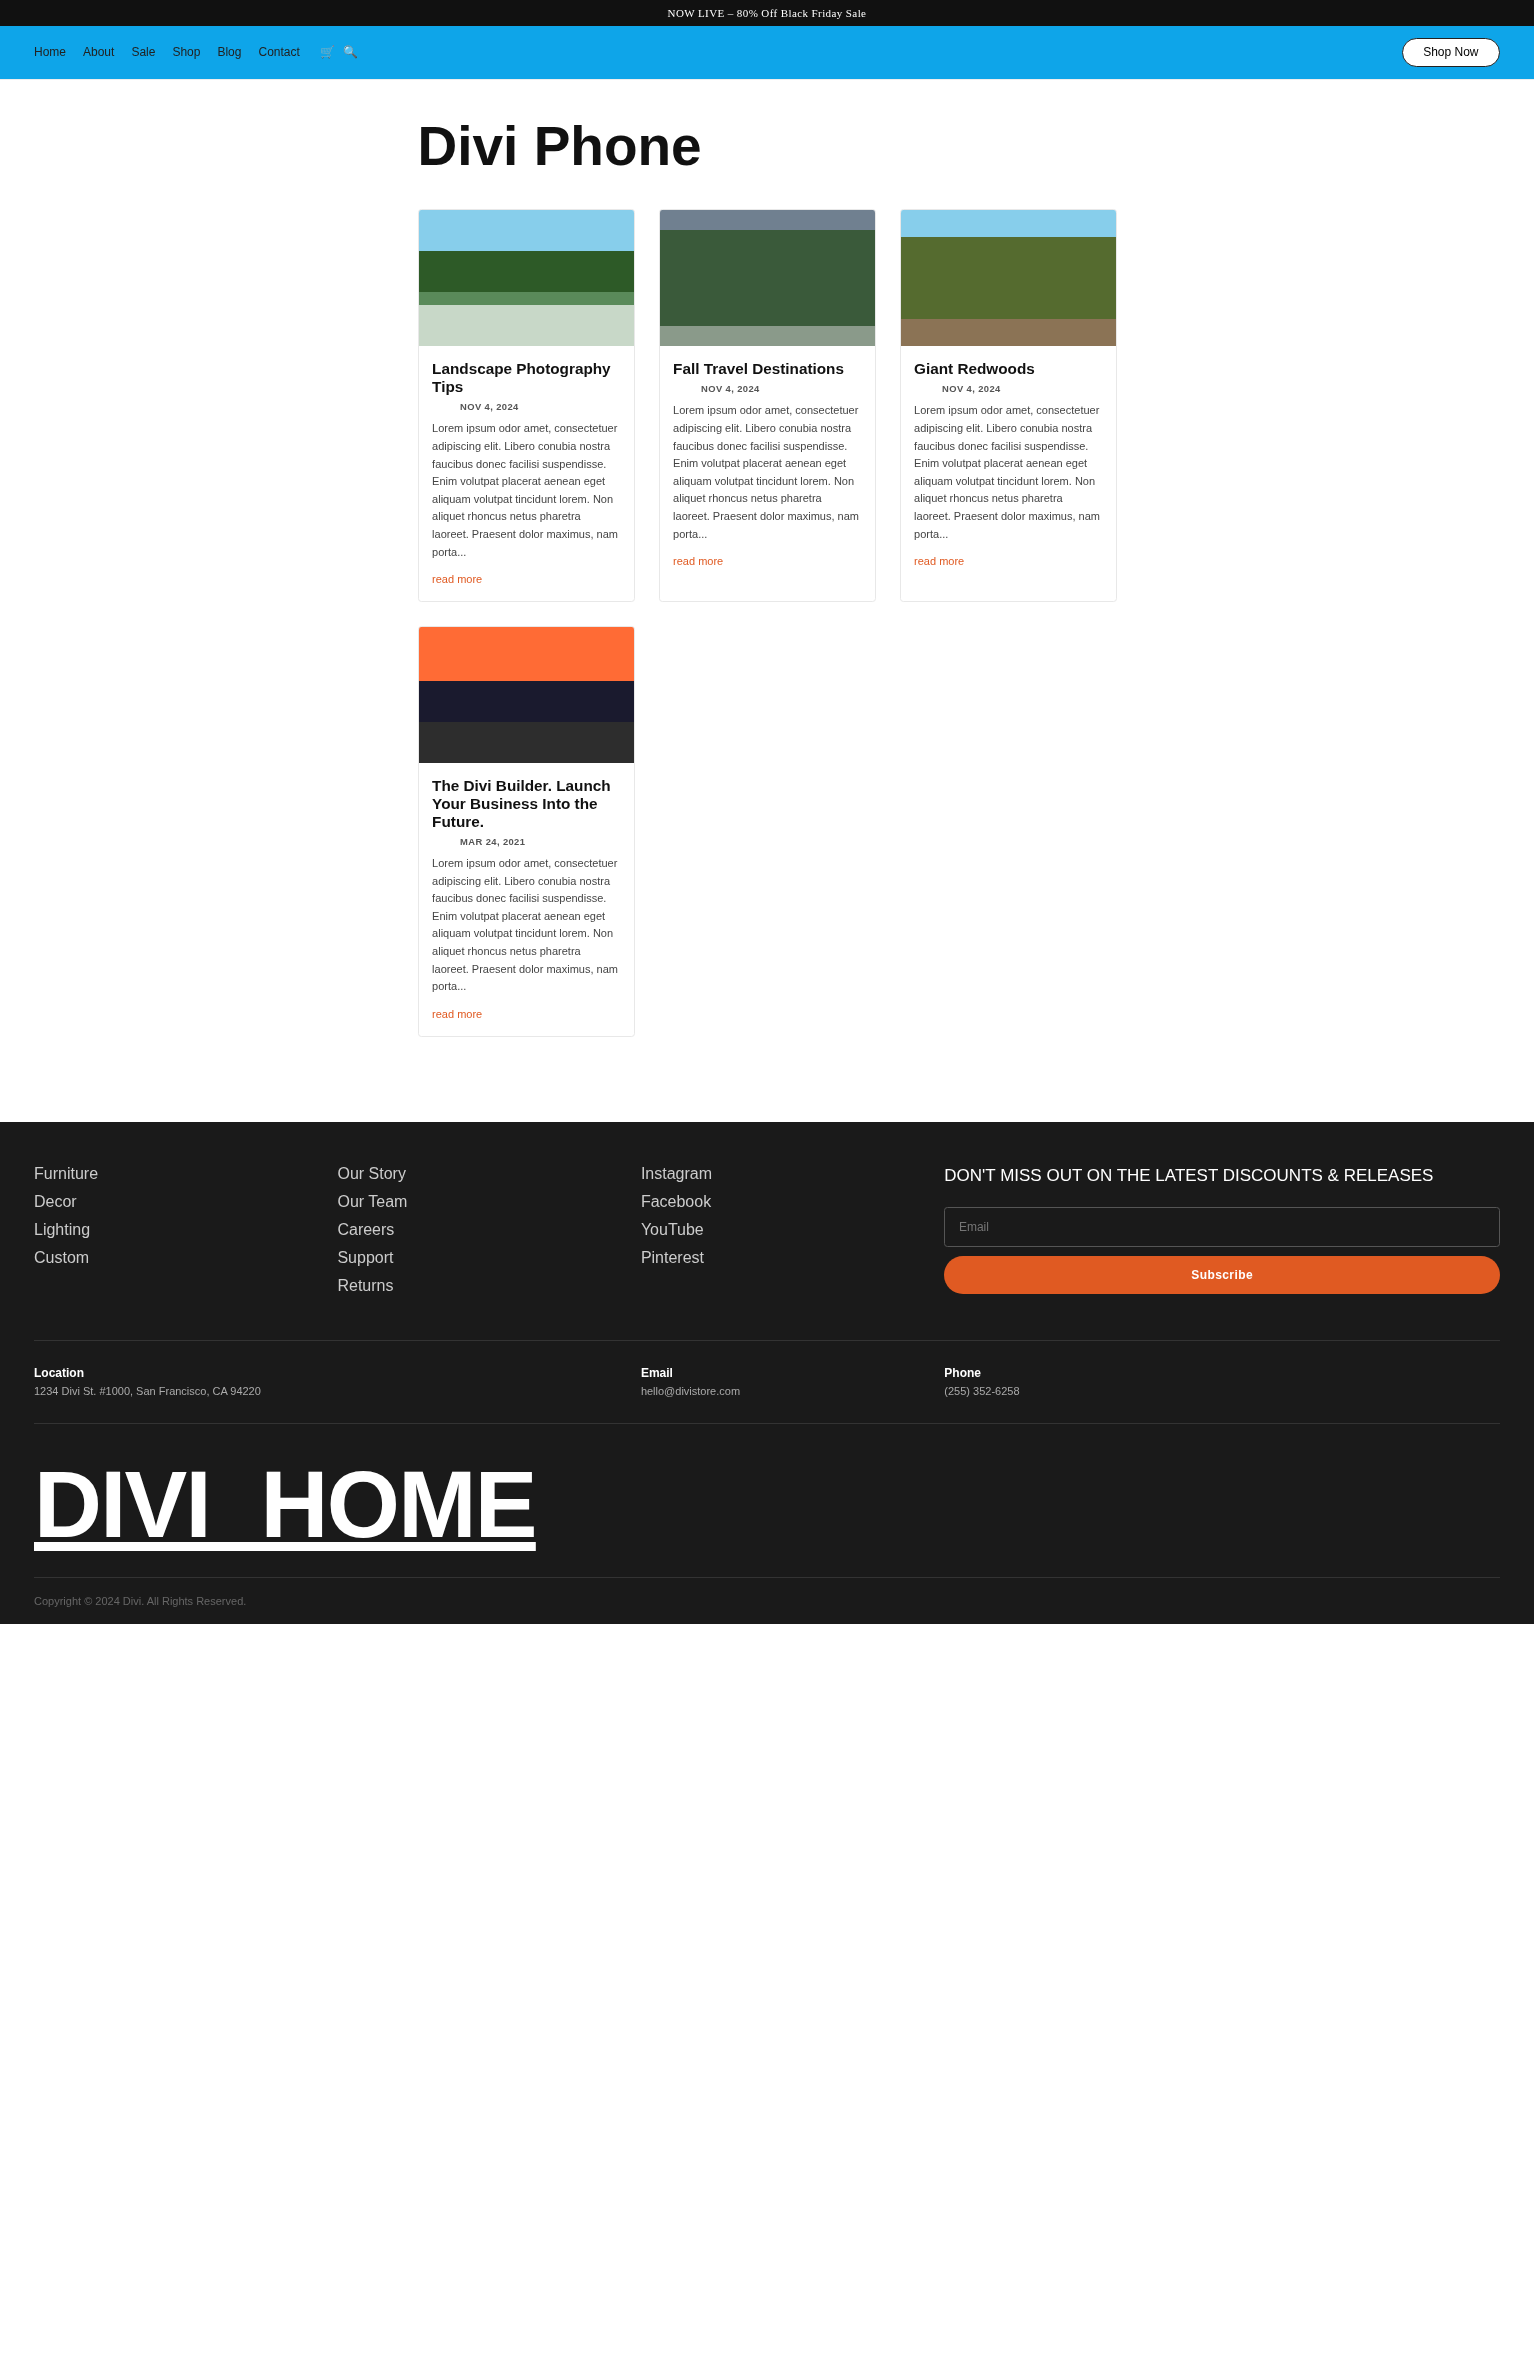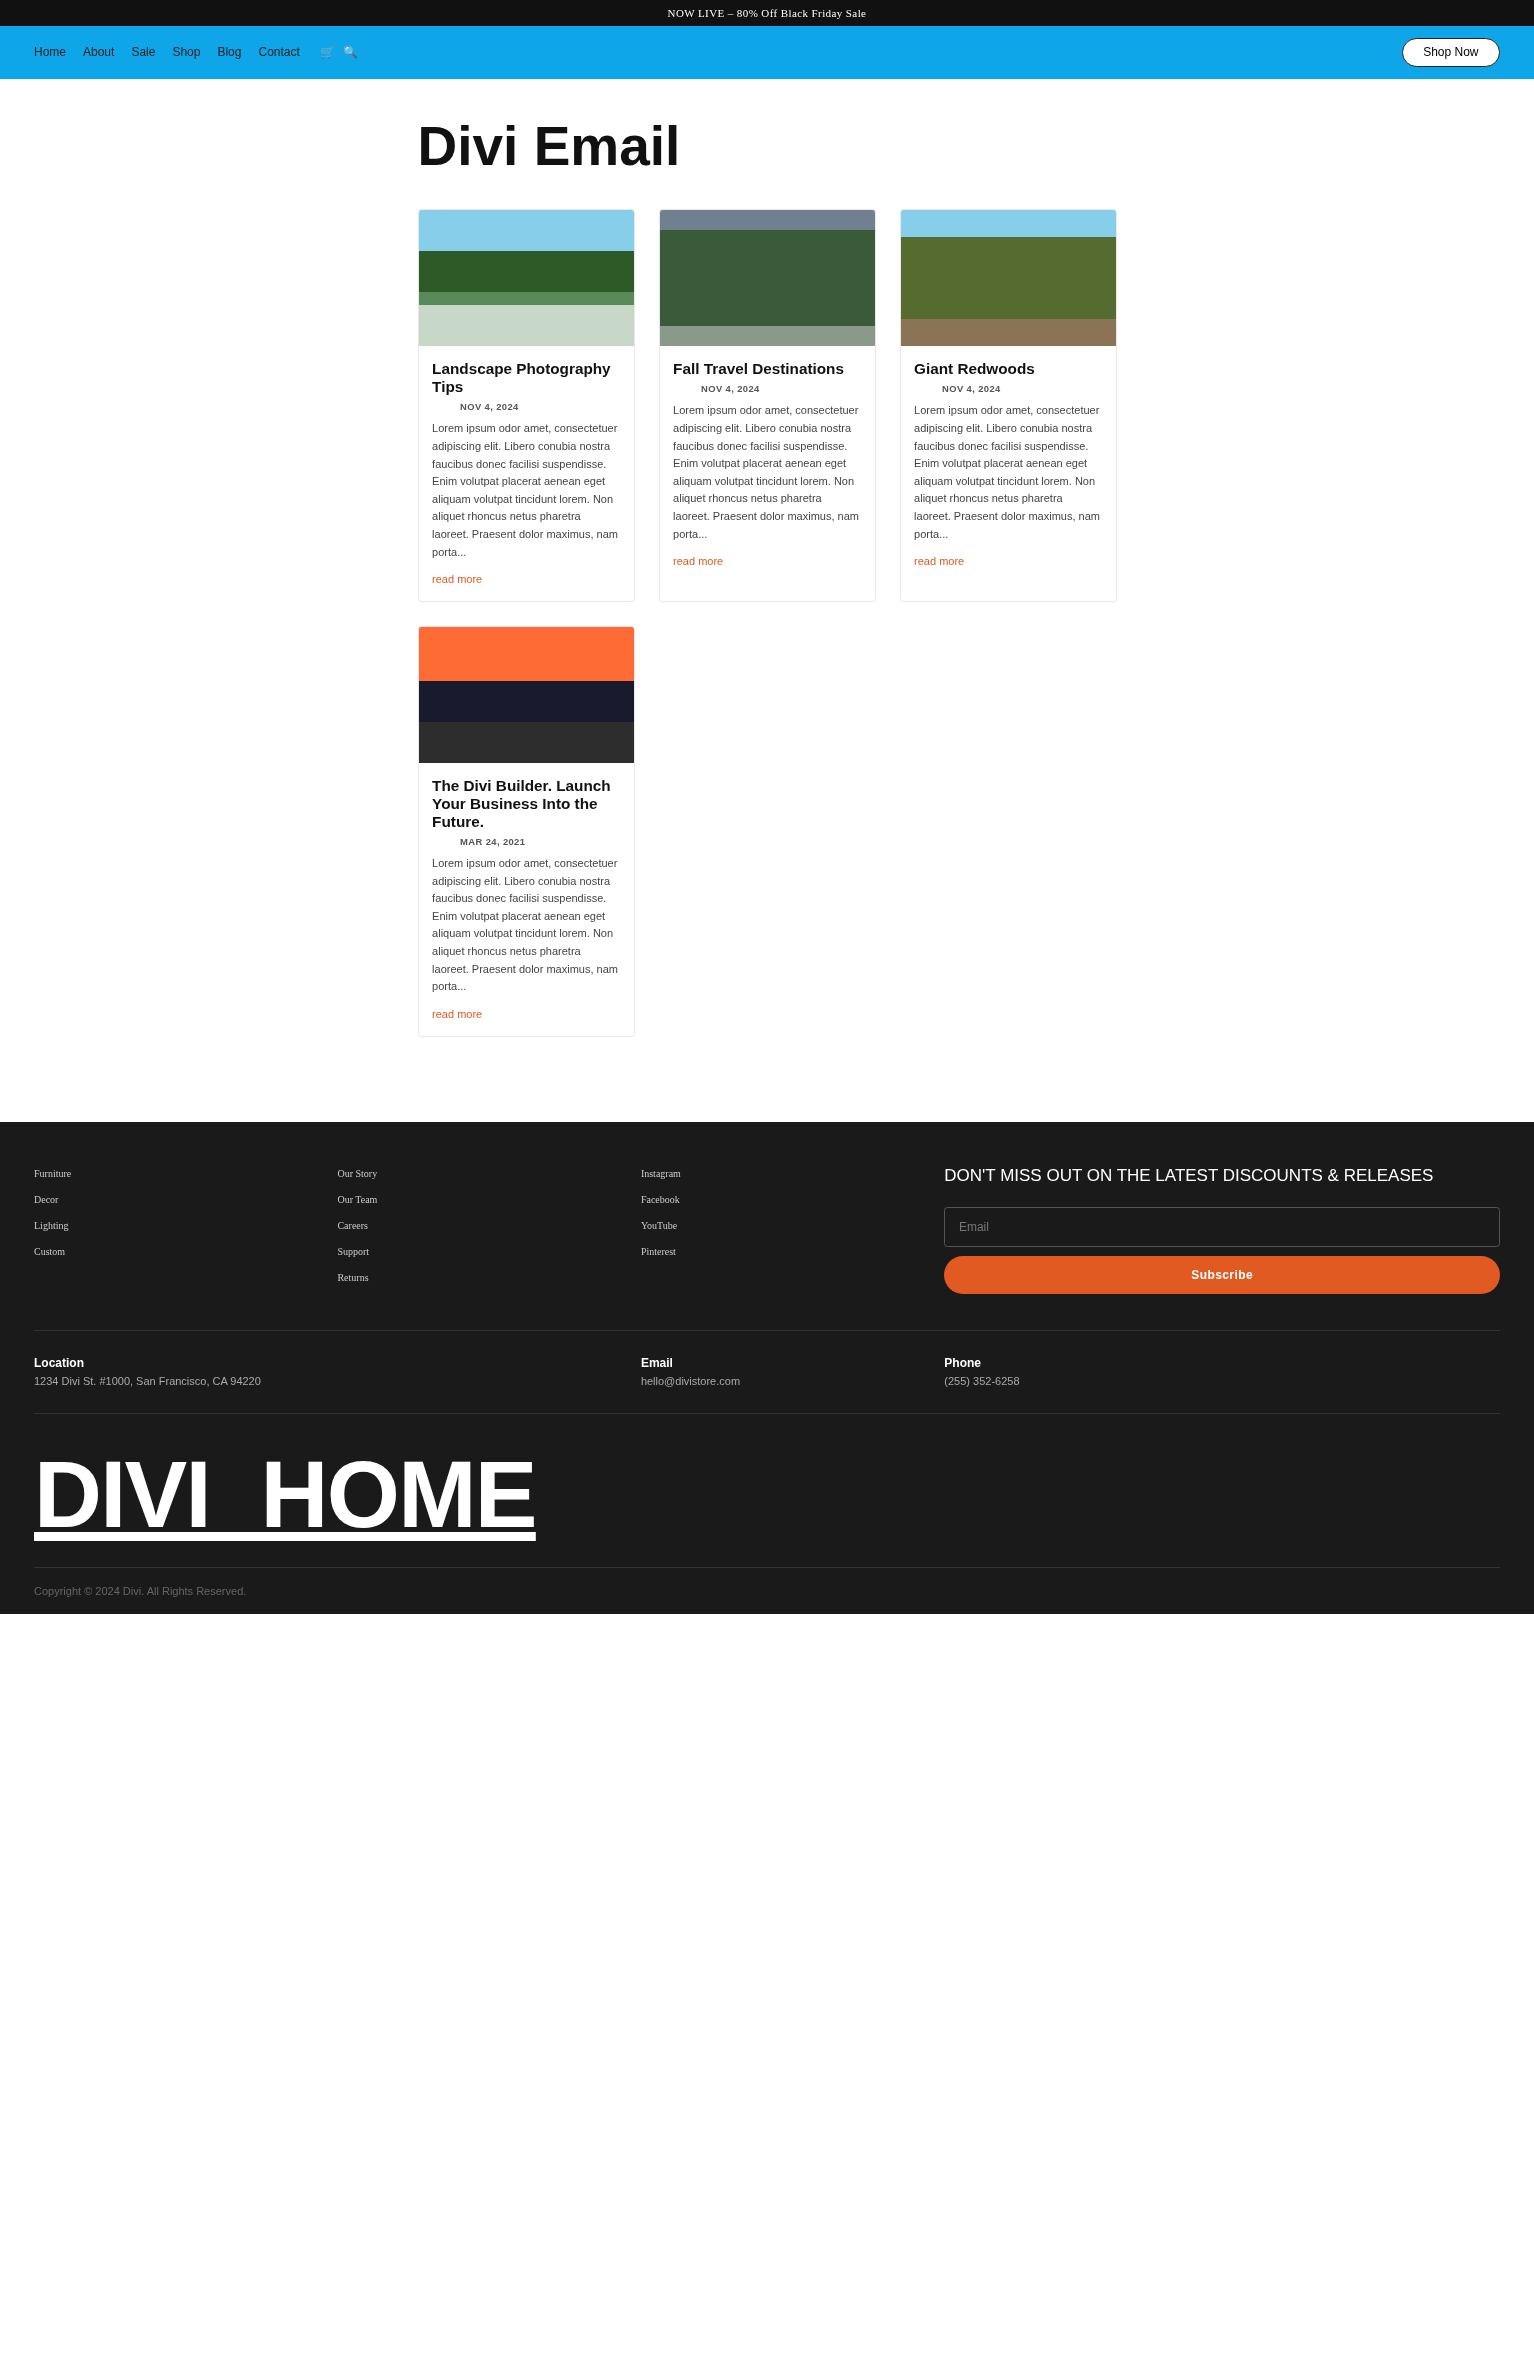--- a/index.html
+++ b/index.html
@@ -145,22 +145,22 @@
     }
     .footer-col ul {
       list-style: none;
     }
     .footer-col ul li {
       margin-bottom: 10.2px;
     }
     .footer-col ul li a {
       color: #ccc;
       text-decoration: none;
-      font-family: Liberation Serif, serif;
-      font-size: 10px;
+      font-family: Liberation Sans, sans-serif;
+      font-size: 16px;
     }
 
     .footer-newsletter h3 {
       color: #fff;
       font-family: Arial, sans-serif;
       font-size: 17px;
       font-weight: 400;
       margin-bottom: 20.5px;
       line-height: 1.3;
       text-transform: uppercase;
@@ -256,21 +256,21 @@
     <div class="nav-icons">
       <span class="nav-icon">🛒</span>
       <span class="nav-icon">🔍</span>
     </div>
   </nav>
   <button class="shop-now-btn">Shop Now</button>
 </header>
 
 <main class="main-content">
 
-  <h1 class="page-title">Divi Email</h1>
+  <h1 class="page-title">Divi Phone</h1>
 
   <div class="blog-grid">
 
     <div class="blog-card">
       <div class="card-image-placeholder img-landscape"></div>
       <div class="blog-card-body">
         <h2 class="blog-card-title">Landscape Photography Tips</h2>
         <div class="blog-card-date">NOV 4, 2024</div>
         <p class="blog-card-excerpt">Lorem ipsum odor amet, consectetuer adipiscing elit. Libero conubia nostra faucibus donec facilisi suspendisse. Enim volutpat placerat aenean eget aliquam volutpat tincidunt lorem. Non aliquet rhoncus netus pharetra laoreet. Praesent dolor maximus, nam porta...</p>
         <a href="#" class="read-more">read more</a>

